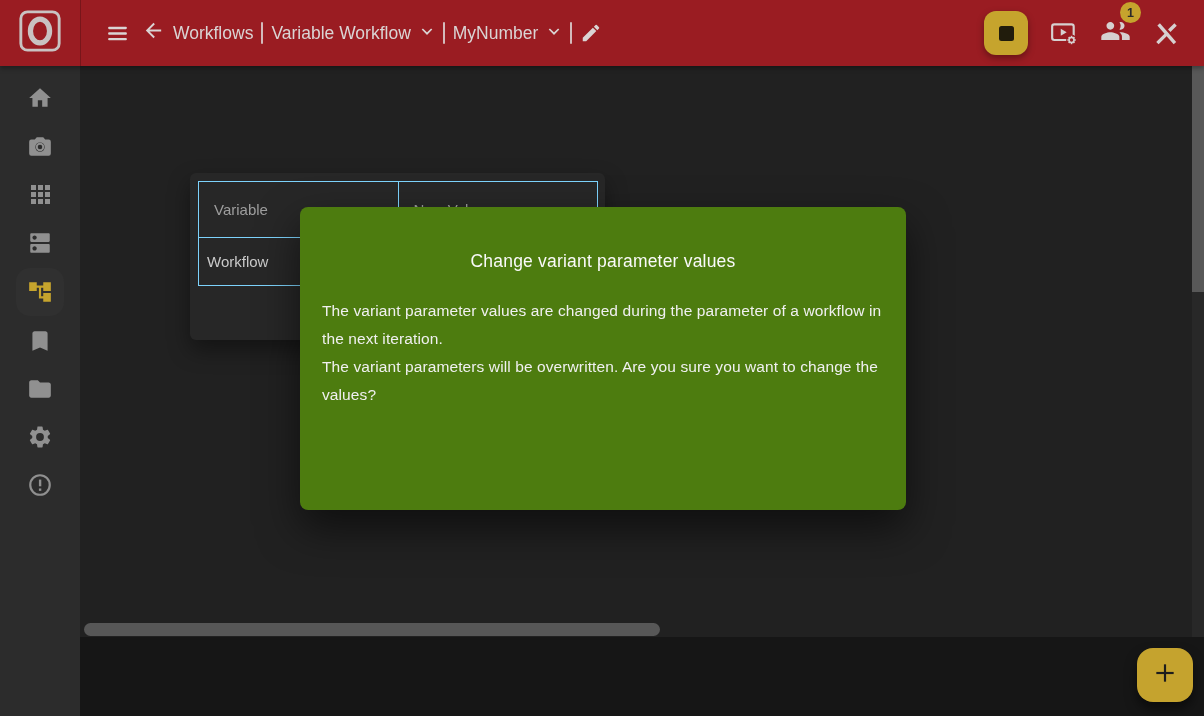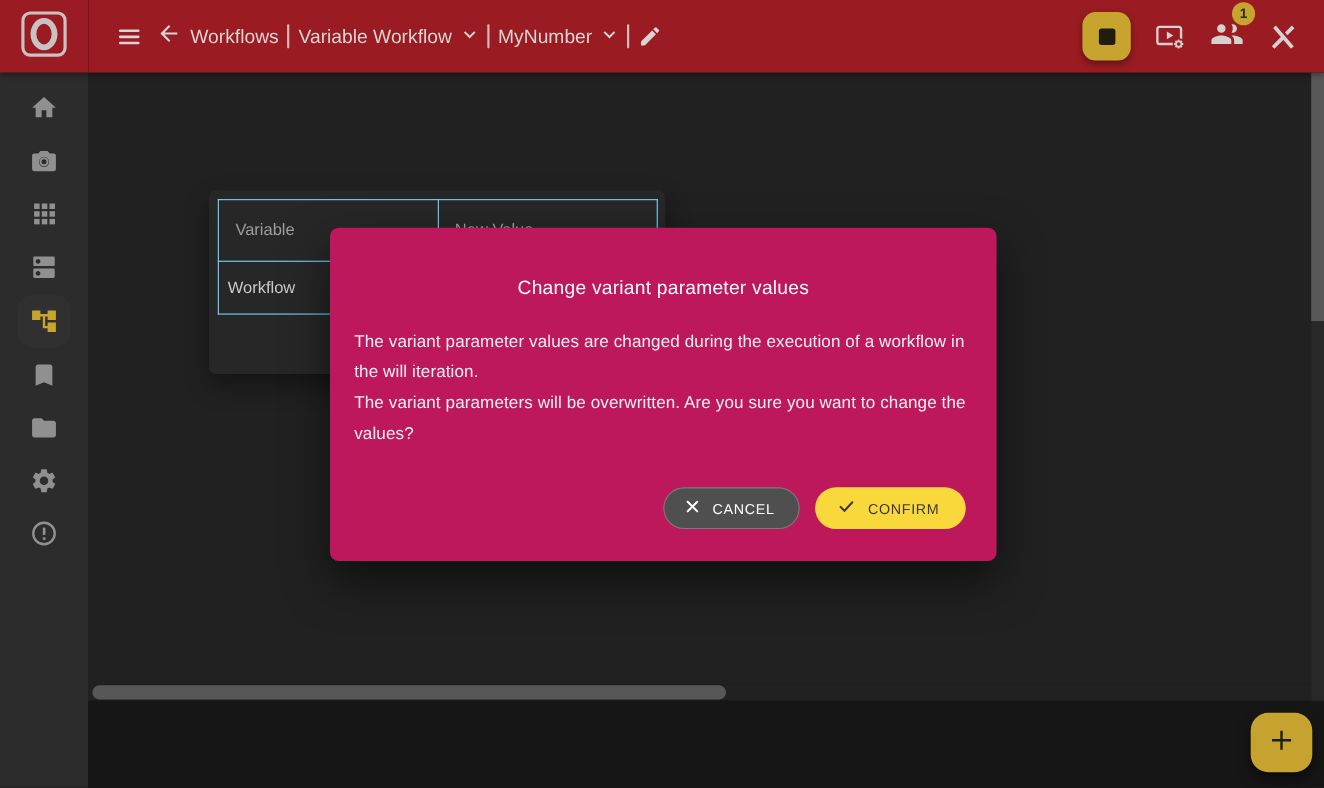--- a/index.html
+++ b/index.html
@@ -42,21 +42,21 @@
   .hscroll .hthumb{position:absolute;left:4px;top:1px;width:576px;height:13px;background:#575757;border-radius:7px;}
   .bottom-strip{position:absolute;left:80px;top:637px;width:1112px;height:79px;background:#161616;}
   
   .card{position:absolute;left:110px;top:107px;width:415px;height:167px;background:#272727;
     border-radius:6px;box-shadow:0 10px 22px rgba(0,0,0,.4);}
   .vtable{position:absolute;left:8px;top:8px;width:400px;border-collapse:collapse;table-layout:fixed;}
   .vtable th,.vtable td{border:1px solid #7dd3fc;text-align:left;box-sizing:border-box;}
   .vtable th{height:56px;padding:0 0 0 15px;color:#9E9E9E;font-size:15px;font-weight:normal;}
   .vtable td{height:48px;padding:0 0 0 8px;color:#CACACA;font-size:15px;}
   
-  .modal{position:absolute;left:300px;top:207px;width:606px;height:303px;background:#be185d;
+  .modal{position:absolute;left:300px;top:207px;width:606px;height:303px;background:#4d7c0f;
     border-radius:8px;z-index:30;box-shadow:0 18px 42px rgba(0,0,0,.55);box-sizing:border-box;}
   .modal-title{margin-top:44px;text-align:center;color:#FAFAFA;font-size:17.5px;font-weight:500;letter-spacing:.2px;}
   .modal-body{margin:25px 22px 0 22px;color:#F0F0F0;font-size:15.5px;line-height:28px;letter-spacing:.1px;}
   .modal-body p{margin:0;}
   .modal-actions{position:absolute;right:28px;bottom:29px;display:flex;gap:14px;}
   .btn{height:38px;border-radius:19px;display:flex;align-items:center;justify-content:center;
     gap:11px;font-size:13px;letter-spacing:.6px;cursor:pointer;font-family:"Liberation Sans",sans-serif;box-sizing:border-box;}
   .btn-cancel{background:#4F4F4F;border:1px solid #7C7C7C;color:#FFFFFF;padding:0 22px 0 18px;}
   .btn-confirm{background:#F8D83A;border:none;color:#3A3A3A;padding:0 24px 0 20px;font-weight:500;}
   
@@ -267,35 +267,16 @@
     <svg width="26" height="26" viewBox="0 0 24 24" stroke="#1D1D1D" stroke-width="2">
       <line x1="12" y1="4" x2="12" y2="20"></line>
         <line x1="4" y1="12" x2="20" y2="12"></line>
     </svg>
   </span>
 </div>
 
 <div class="modal">
   <div class="modal-title">Change variant parameter values</div>
   <div class="modal-body">
-    <p>The variant parameter values are changed during the execution of a workflow in the will iteration.</p>
+    <p>The variant parameter values are changed during the parameter of a workflow in the next iteration.</p>
     <p>The variant parameters will be overwritten. Are you sure you want to change the values?</p>
   </div>
-  <div class="modal-actions">
-    <div class="btn btn-cancel">
-      <span>
-        <svg width="15" height="15" viewBox="0 0 24 24" stroke="#FFFFFF" stroke-width="3" stroke-linecap="round">
-          <line x1="5" y1="5" x2="19" y2="19"></line>
-            <line x1="19" y1="5" x2="5" y2="19"></line>
-        </svg>
-      </span>
-      <span>CANCEL</span>
-    </div>
-    <div class="btn btn-confirm">
-      <span>
-        <svg width="17" height="17" viewBox="0 0 24 24" fill="none" stroke="#3A3A3A" stroke-width="2.6" stroke-linecap="round">
-          <path d="M4.5 12.5l5 5 10-11"></path>
-        </svg>
-      </span>
-      <span>CONFIRM</span>
-    </div>
-  </div>
 </div>
 
 </body></html>

